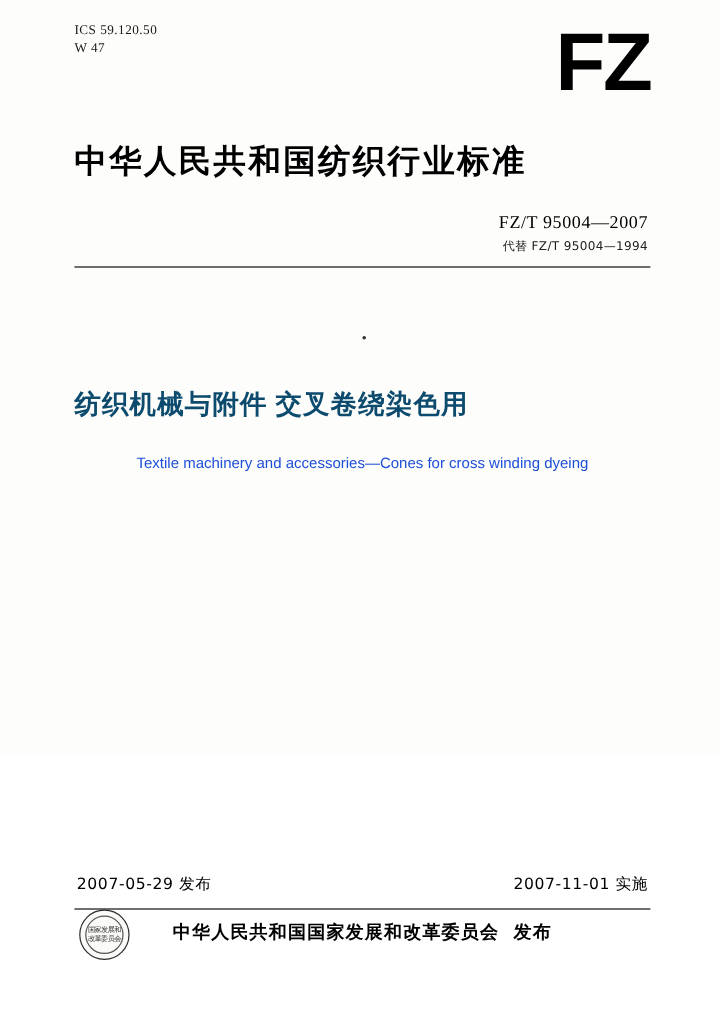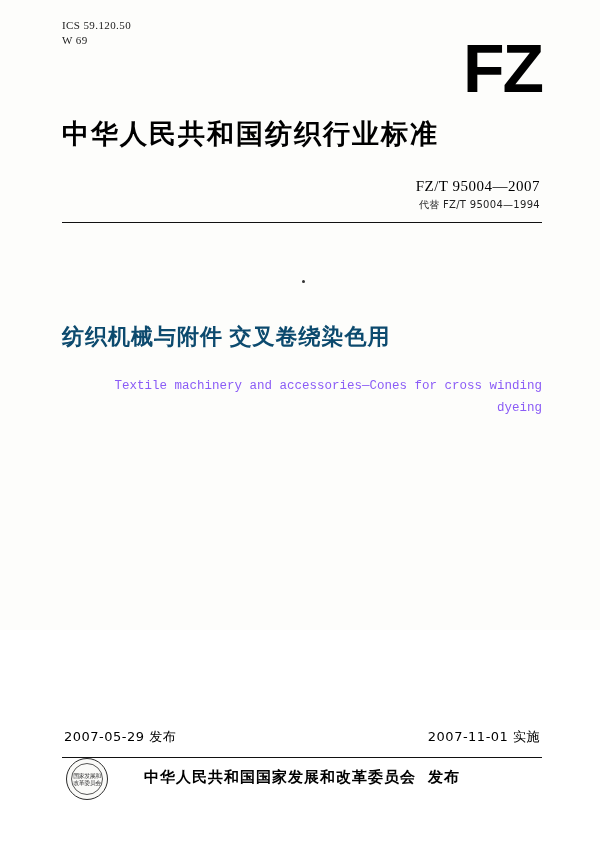--- a/index.html
+++ b/index.html
@@ -39,21 +39,21 @@
     top: 0;
     font-family: "Liberation Serif", serif;
     font-size: 11px;
     line-height: 15px;
     letter-spacing: 0.4px;
     color: #1a1a1a;
   }
   .fz-logo {
     position: absolute;
     right: 0;
-    top: 16px;
+    top: 0;
     font-family: "Liberation Sans", sans-serif;
     font-weight: bold;
     font-size: 68px;
     line-height: 68px;
     letter-spacing: -2px;
     color: #000;
   }
   
   .std-title {
     margin-top: 8px;
@@ -96,25 +96,25 @@
     font-size: 22px;
     line-height: 36px;
     letter-spacing: 1px;
     color: #0c4a6e;
   }
   .subject .line2 {
     display: block;
   }
   .subject-en {
     margin-top: 20px;
-    text-align: right;
-    font-family: Liberation Mono, monospace;
+    text-align: center;
+    font-family: Liberation Sans, sans-serif;
     font-size: 12.5px;
     line-height: 22px;
-    color: #8b5cf6;
+    color: #1d4ed8;
   }
   
   .dates-row {
     position: absolute;
     left: 0;
     right: 0;
     bottom: 58px;
     height: 22px;
     margin-top: 40px;
   }
@@ -209,21 +209,21 @@
 </style>
 </head>
 <body>
 
 <div class="page">
   <div class="content">
 
     <div class="header-row">
       <div class="ics-block">
         <div>ICS 59.120.50</div>
-        <div>W 69</div>
+        <div>W 47</div>
       </div>
       <div class="fz-logo">FZ</div>
     </div>
 
     <div class="std-title">中华人民共和国纺织行业标准</div>
 
     <div class="std-no-block">
       <div class="std-no">FZ/T 95004—2007</div>
       <div class="std-replace">代替 FZ/T 95004—1994</div>
     </div>

